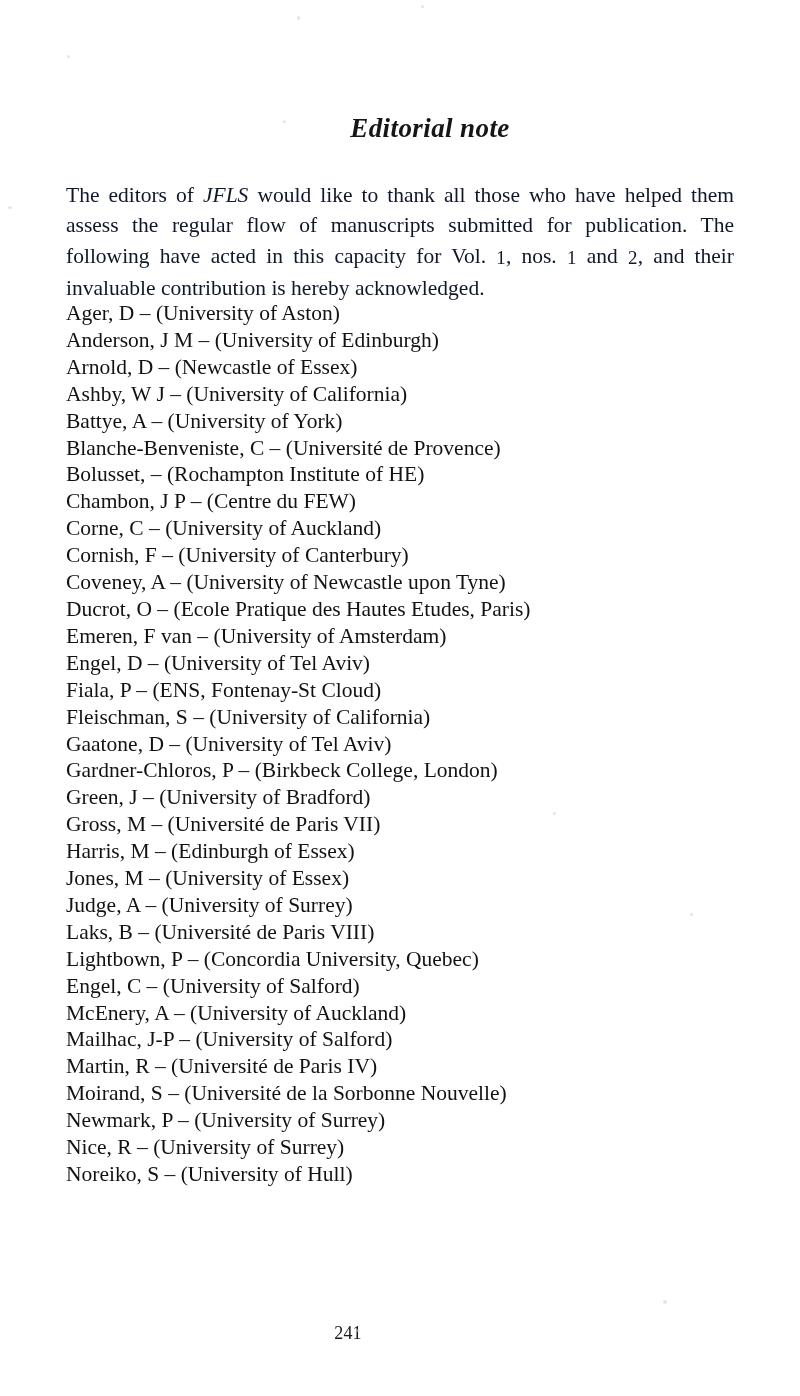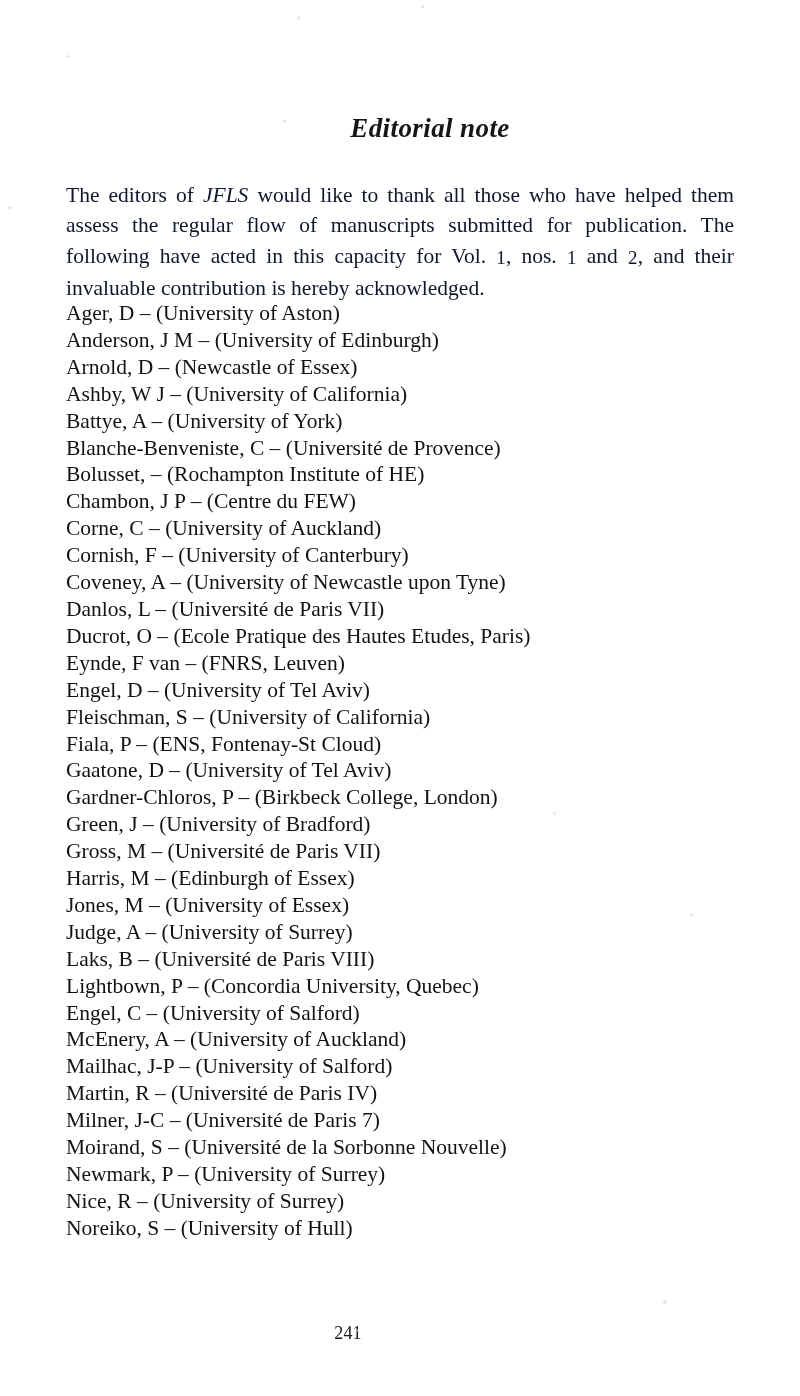--- a/index.html
+++ b/index.html
@@ -119,40 +119,38 @@
       <li>Anderson, J M – (University of Edinburgh)</li>
       <li>Arnold, D – (Newcastle of Essex)</li>
       <li>Ashby, W J – (University of California)</li>
       <li>Battye, A – (University of York)</li>
       <li>Blanche-Benveniste, C – (Université de Provence)</li>
       <li>Bolusset, – (Rochampton Institute of HE)</li>
       <li>Chambon, J P – (Centre du FEW)</li>
       <li>Corne, C – (University of Auckland)</li>
       <li>Cornish, F – (University of Canterbury)</li>
       <li>Coveney, A – (University of Newcastle upon Tyne)</li>
-      <li>Danlos, L – (Université de Paris VII)</li>
       <li>Ducrot, O – (Ecole Pratique des Hautes Etudes, Paris)</li>
-      <li>Eynde, F van – (FNRS, Leuven)</li>
+      <li>Emeren, F van – (University of Amsterdam)</li>
       <li>Engel, D – (University of Tel Aviv)</li>
+      <li>Fiala, P – (ENS, Fontenay-St Cloud)</li>
       <li>Fleischman, S – (University of California)</li>
-      <li>Fiala, P – (ENS, Fontenay-St Cloud)</li>
       <li>Gaatone, D – (University of Tel Aviv)</li>
       <li>Gardner-Chloros, P – (Birkbeck College, London)</li>
       <li>Green, J – (University of Bradford)</li>
       <li>Gross, M – (Université de Paris VII)</li>
       <li>Harris, M – (Edinburgh of Essex)</li>
       <li>Jones, M – (University of Essex)</li>
       <li>Judge, A – (University of Surrey)</li>
       <li>Laks, B – (Université de Paris VIII)</li>
       <li>Lightbown, P – (Concordia University, Quebec)</li>
       <li>Engel, C – (University of Salford)</li>
       <li>McEnery, A – (University of Auckland)</li>
       <li>Mailhac, J-P – (University of Salford)</li>
       <li>Martin, R – (Université de Paris IV)</li>
-      <li>Milner, J-C – (Université de Paris 7)</li>
       <li>Moirand, S – (Université de la Sorbonne Nouvelle)</li>
       <li>Newmark, P – (University of Surrey)</li>
       <li>Nice, R – (University of Surrey)</li>
       <li>Noreiko, S – (University of Hull)</li>
     </ul>
 
   <div class="folio">
     <span class="osf">241</span>
   </div>
 

